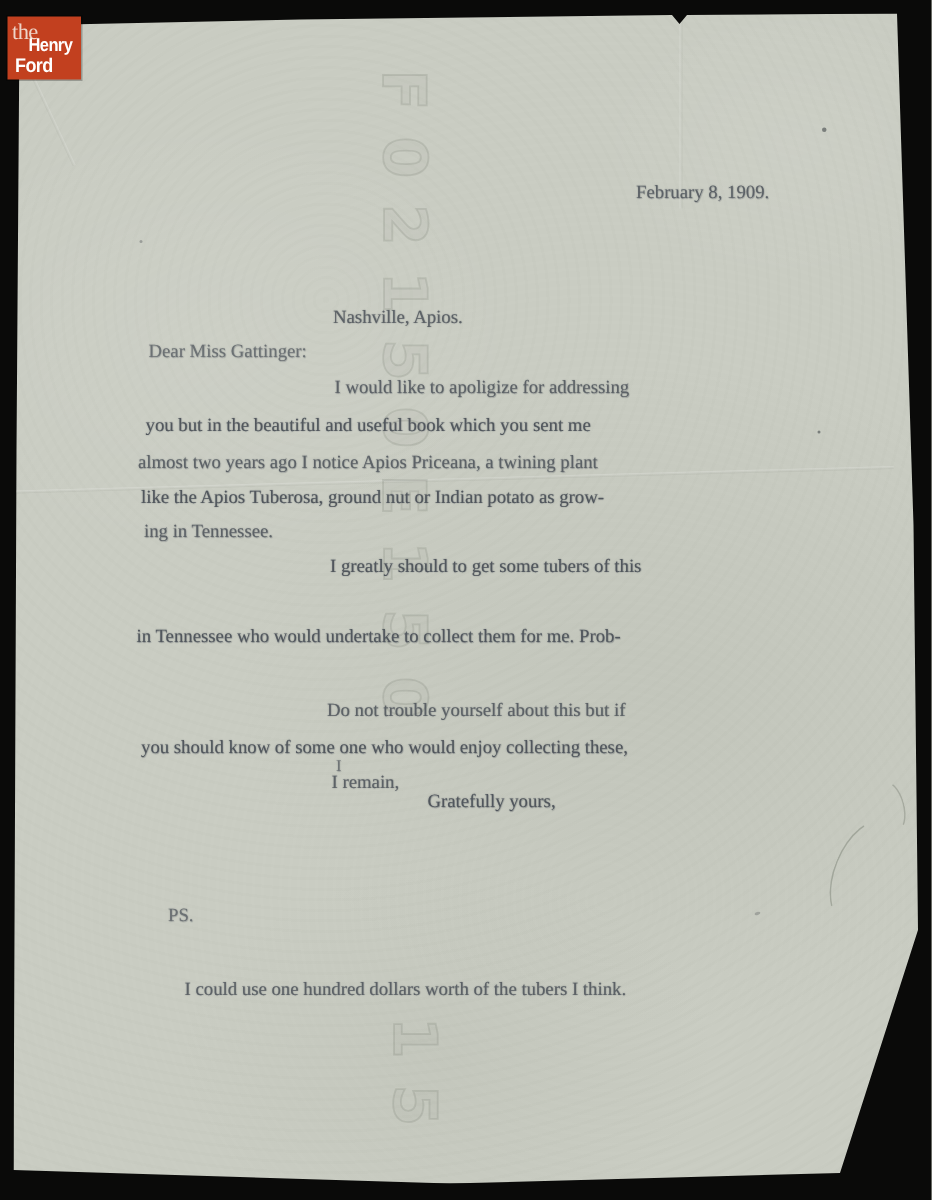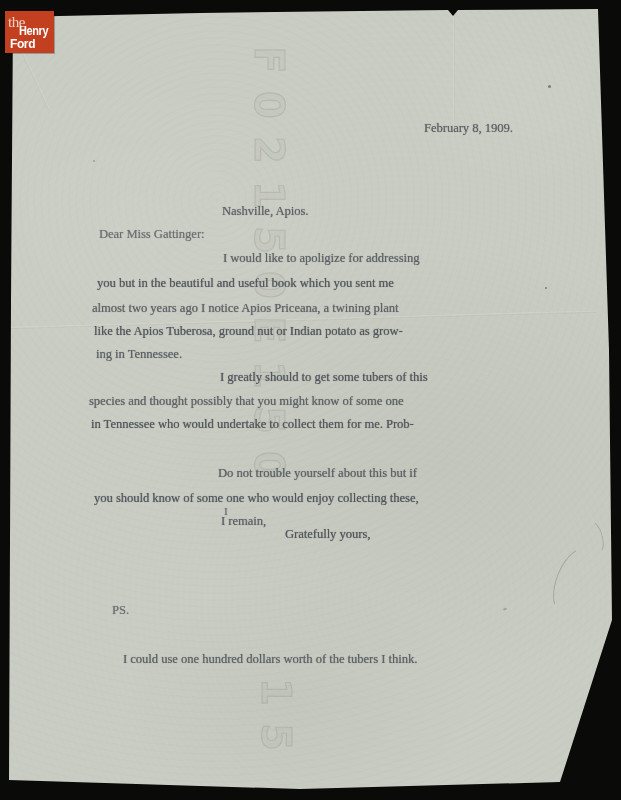--- a/index.html
+++ b/index.html
@@ -146,21 +146,20 @@
       <div class="tl f2" style="left:222px;top:204px">Nashville, Apios.</div>
       <div class="tl f1" style="left:99px;top:227px">Dear Miss Gattinger:</div>
 
       <div class="tl f2" style="left:223px;top:251px">I would like to apoligize for addressing</div>
       <div class="tl f3" style="left:97px;top:276px">you but in the beautiful and useful book which you sent me</div>
       <div class="tl f3" style="left:94px;top:324px">like the Apios Tuberosa, ground nut or Indian potato as grow-</div>
       <div class="tl f2" style="left:92px;top:301px">almost two years ago I notice Apios Priceana, a twining plant</div>
       <div class="tl f2" style="left:96px;top:347px">ing in Tennessee.</div>
 
       <div class="tl f3" style="left:220px;top:370px">I greatly should to get some tubers of this</div>
-      <div class="tl f2" style="left:89px;top:394px">species and thought possibly that you might know of some one</div>
       <div class="tl f3" style="left:91px;top:417px">in Tennessee who would undertake to collect them for me. Prob-</div>
 
       <div class="tl f3" style="left:94px;top:491px">you should know of some one who would enjoy collecting these,</div>
       <div class="tl f2" style="left:218px;top:466px">Do not trouble yourself about this but if</div>
 
       <div class="tl stray" style="left:224px;top:504px">I</div>
       <div class="tl f2" style="left:221px;top:514px">I remain,</div>
       <div class="tl f3" style="left:285px;top:527px">Gratefully yours,</div>
 
       <div class="tl f1" style="left:112px;top:603px">PS.</div>

